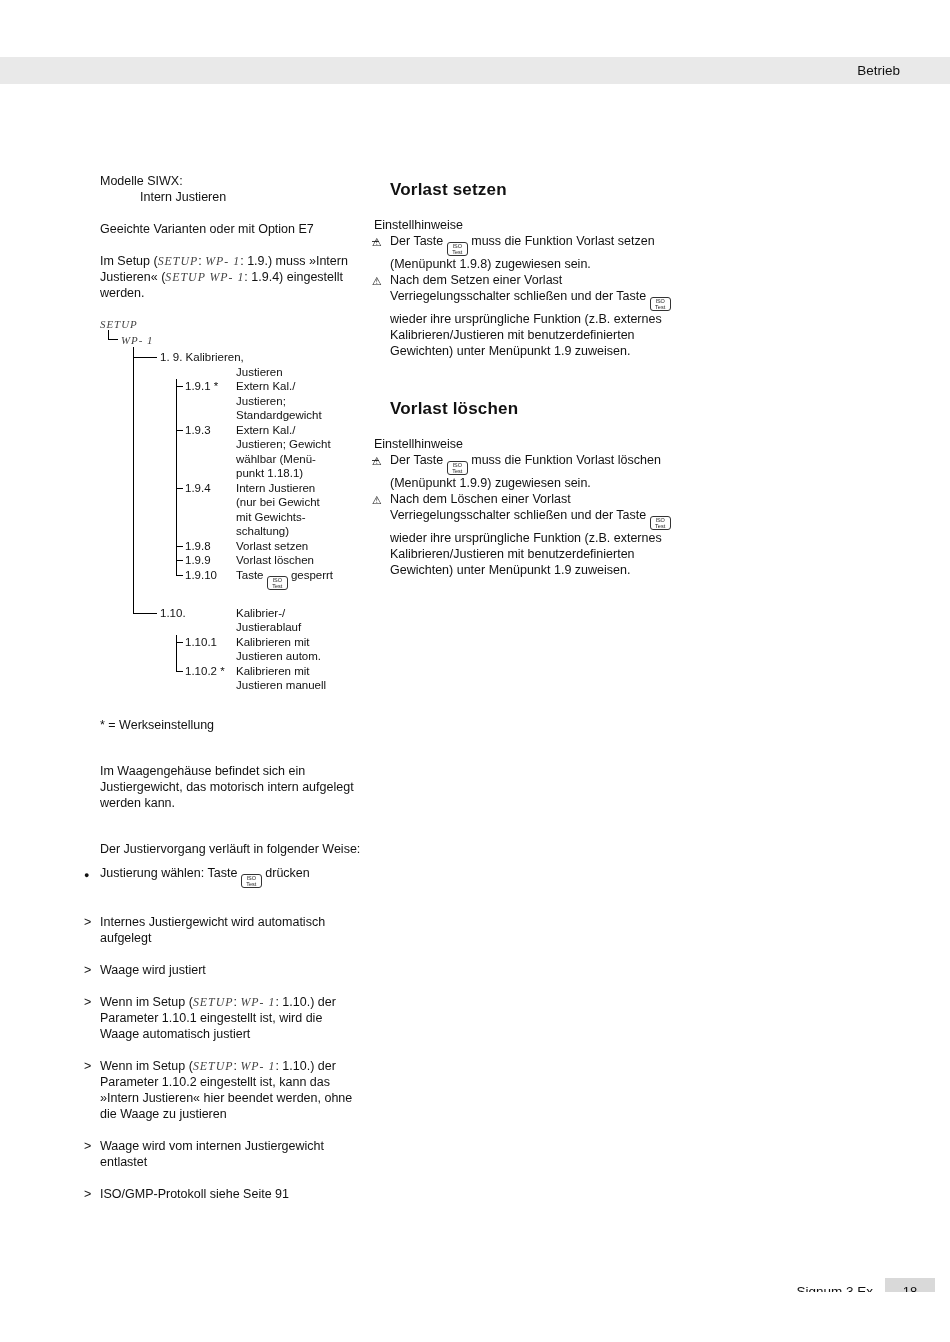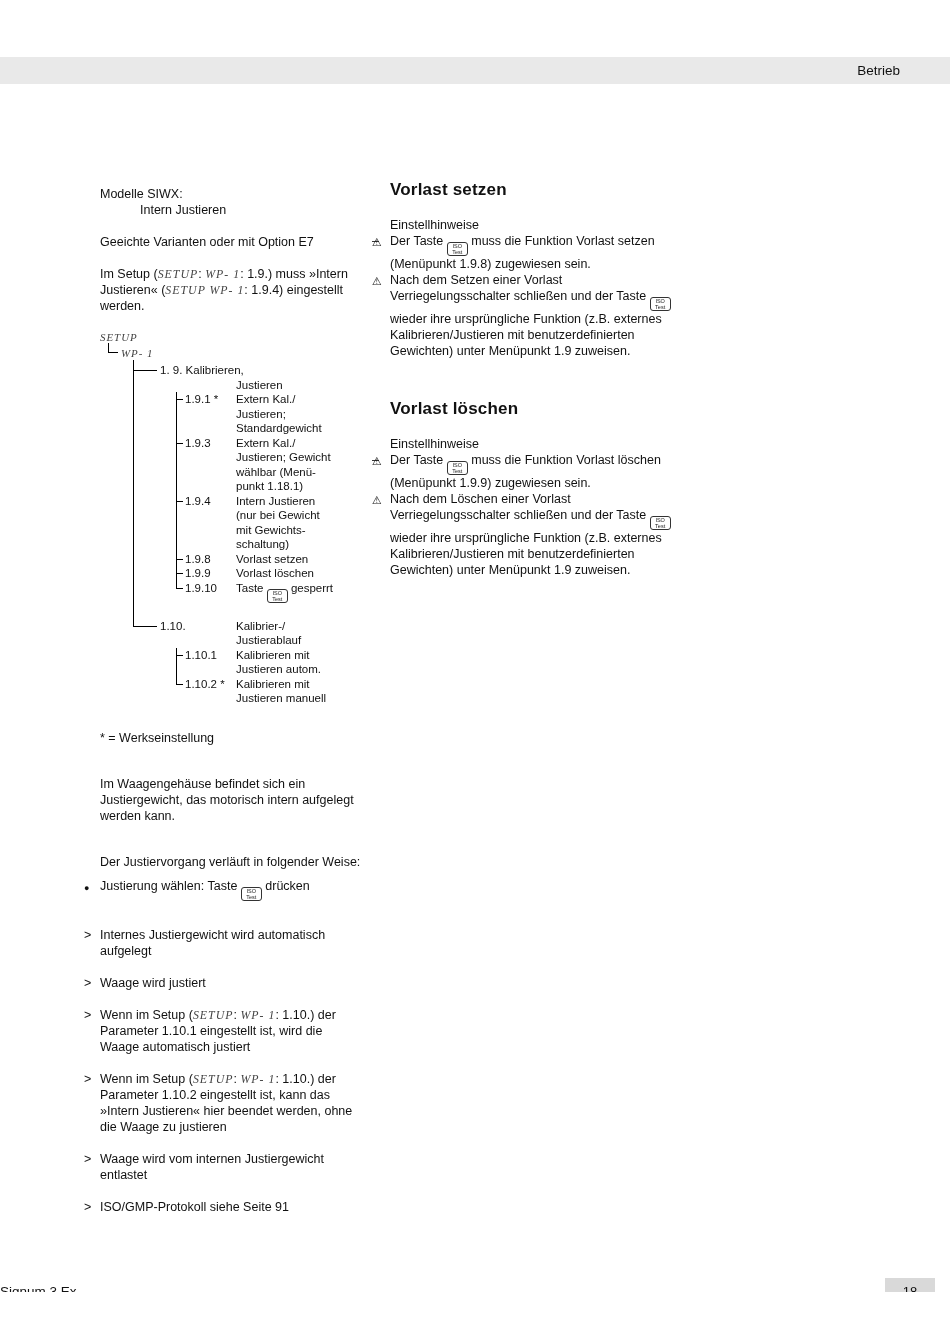--- a/index.html
+++ b/index.html
@@ -6,21 +6,21 @@
   html,body { background:#fff; }
   body { font-family:"Liberation Sans","DejaVu Sans",sans-serif; color:#111; }
   .page { position:relative; width:950px; height:1292px; background:#fff; overflow:hidden; }
 
   
   .topbar { position:absolute; top:57px; left:0; width:100%; height:27px; background:#e9e9e9;
             display:flex; align-items:center; justify-content:flex-end; padding-right:50px; }
   .topbar-title { font-size:13.5px; }
 
   
-  .col-left  { position:absolute; left:84px;  top:186px; width:280px; font-size:12.5px; line-height:16px; }
+  .col-left  { position:absolute; left:84px;  top:173px; width:280px; font-size:12.5px; line-height:16px; }
   .col-right { position:absolute; left:372px; top:182px; width:300px; font-size:12.5px; line-height:16px; }
 
   .block { margin-left:16px; margin-bottom:16px; }
   .block.tight { margin-bottom:8px; }
   .indent1 { margin-left:40px; }
 
   
   .lcd { font-family:Liberation Serif, serif; font-style:italic; letter-spacing:1px;
          color:#444; font-size:0.95em; }
 
@@ -56,28 +56,28 @@
   .gap-top { margin-top:30px; }
 
   
   .step { position:relative; padding-left:16px; margin-bottom:16px; }
   .step .marker { position:absolute; left:0; top:0; }
   .marker.dot { font-size:9px; top:2px; }
 
   
   .r-section { margin-bottom:42px; }
   .r-title { margin-left:18px; font-size:17px; font-weight:600; margin-bottom:19px; letter-spacing:0.2px; }
-  .hint-label { margin-left:18px; }
+  .hint-label { margin-left:2px; }
   .r-item { position:relative; padding-left:18px; }
   .r-item .marker { position:absolute; left:0; top:0; }
   .r-item .marker.warn { font-size:11px; top:1px; }
 
   
   .footer { position:absolute; top:1278px; left:0; width:100%; display:flex;
-            justify-content:space-between; align-items:center; }
+            justify-content:flex-end; align-items:center; }
   .footer-product { font-size:13.5px; margin-right:12px; }
   .page-num-box { width:50px; height:27px; background:#d9d9d9; display:flex; align-items:center;
                   justify-content:center; font-size:13px; margin-right:15px; }
 </style>
 </head>
 <body>
 
 <div class="page">
 
   <header class="topbar">

